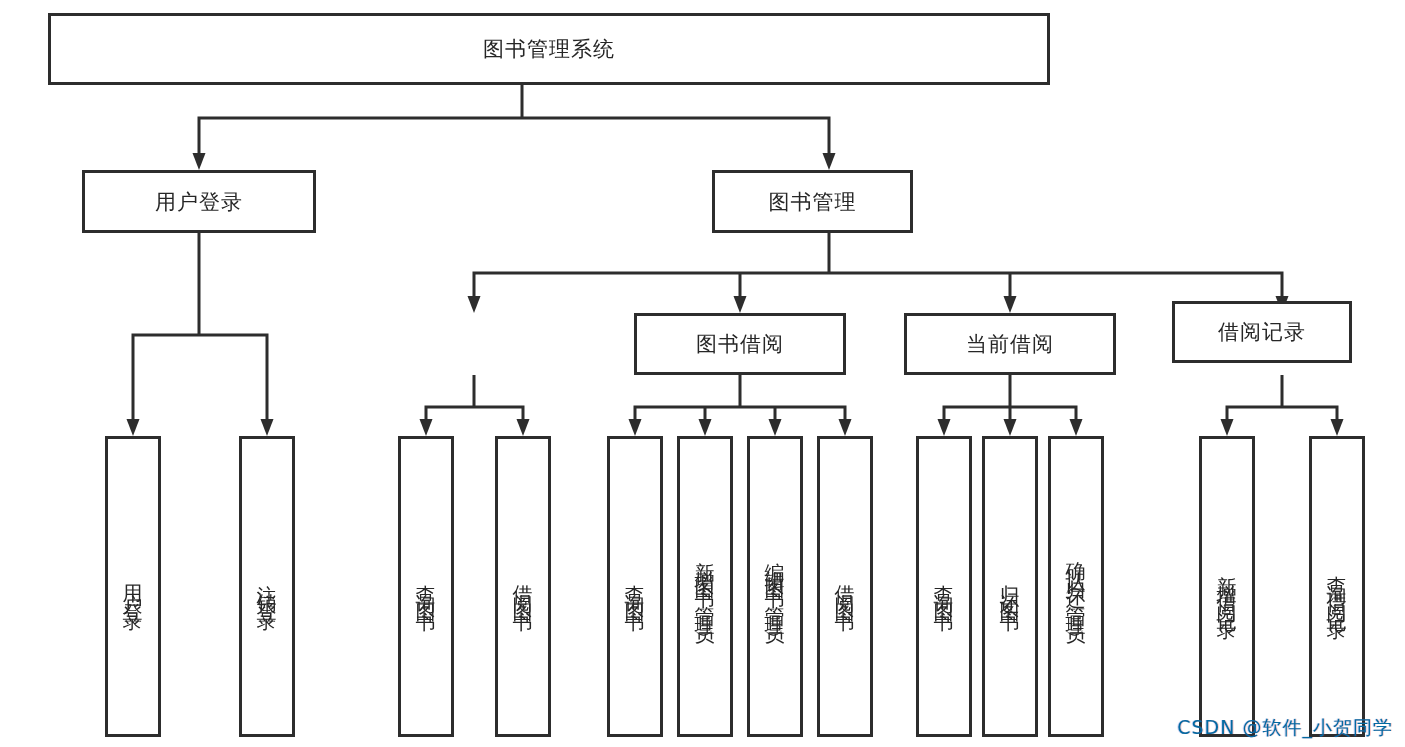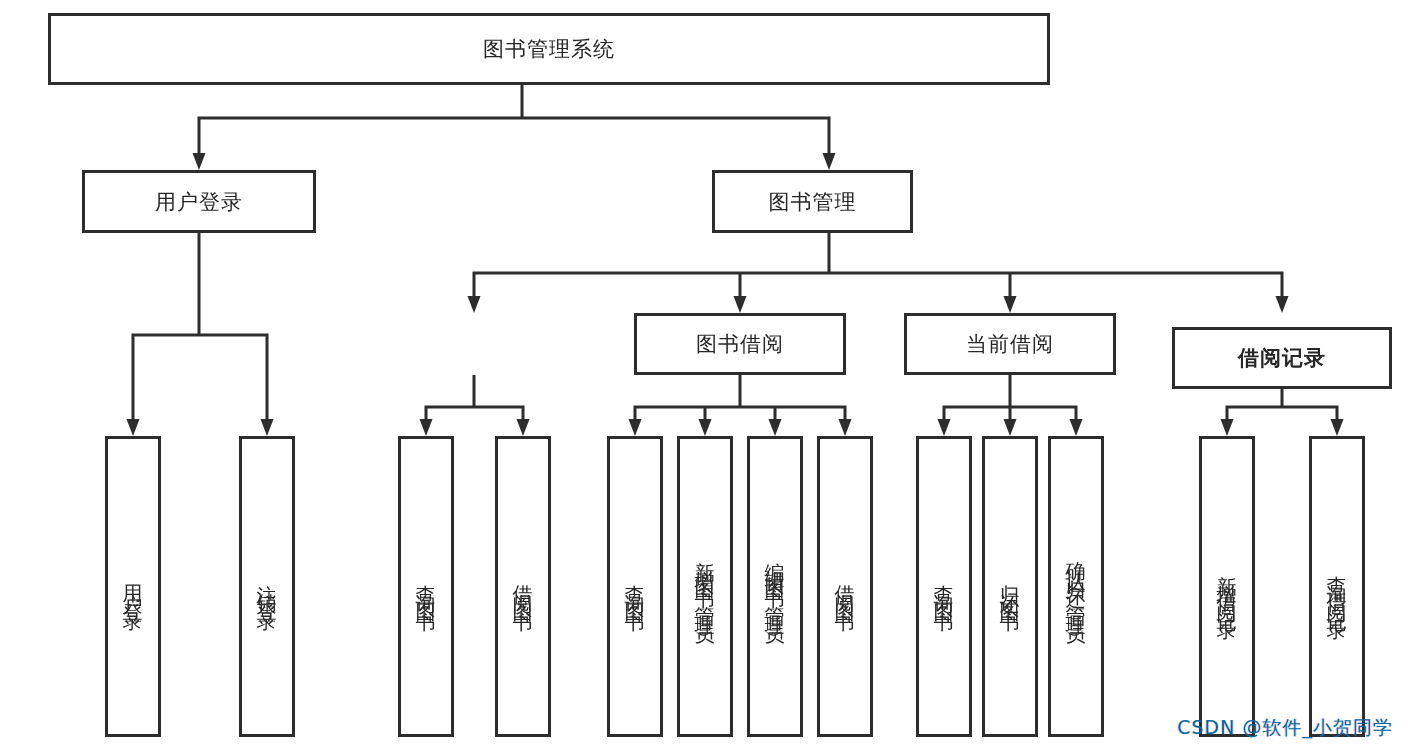--- a/index.html
+++ b/index.html
@@ -59,21 +59,21 @@
   }
   
   .n-root            { left: 21px;   top: 13px;  width: 1002px; height: 72px; margin-left: 27px; }
   
   .n-user-login      { left: 82px;   top: 170px; width: 234px;  height: 63px; }
   .n-book-mgmt       { left: 712px;  top: 170px; width: 201px;  height: 63px; }
   
   .n-new-book        { left: 364px;  top: 313px; width: 220px;  height: 62px; }
   .n-book-borrow     { left: 634px;  top: 313px; width: 212px;  height: 62px; text-align: right; }
   .n-current-borrow  { left: 904px;  top: 313px; width: 212px;  height: 62px; }
-  .n-borrow-records  { left: 1172px; top: 327px; width: 220px;  height: 62px; font-weight: bold; }
+  .n-borrow-records  { left: 1172px; top: 301px; width: 180px;  height: 62px; }
   
   .n-leaf-login      { left: 105px;  }
   .n-leaf-logout     { left: 239px;  }
   .n-leaf-query1     { left: 398px;  }
   .n-leaf-borrow1    { left: 495px;  }
   .n-leaf-query2     { left: 607px;  }
   .n-leaf-add-book   { left: 677px;  }
   .n-leaf-edit-book  { left: 747px;  }
   .n-leaf-borrow2    { left: 817px;  }
   .n-leaf-query3     { left: 916px;  }

